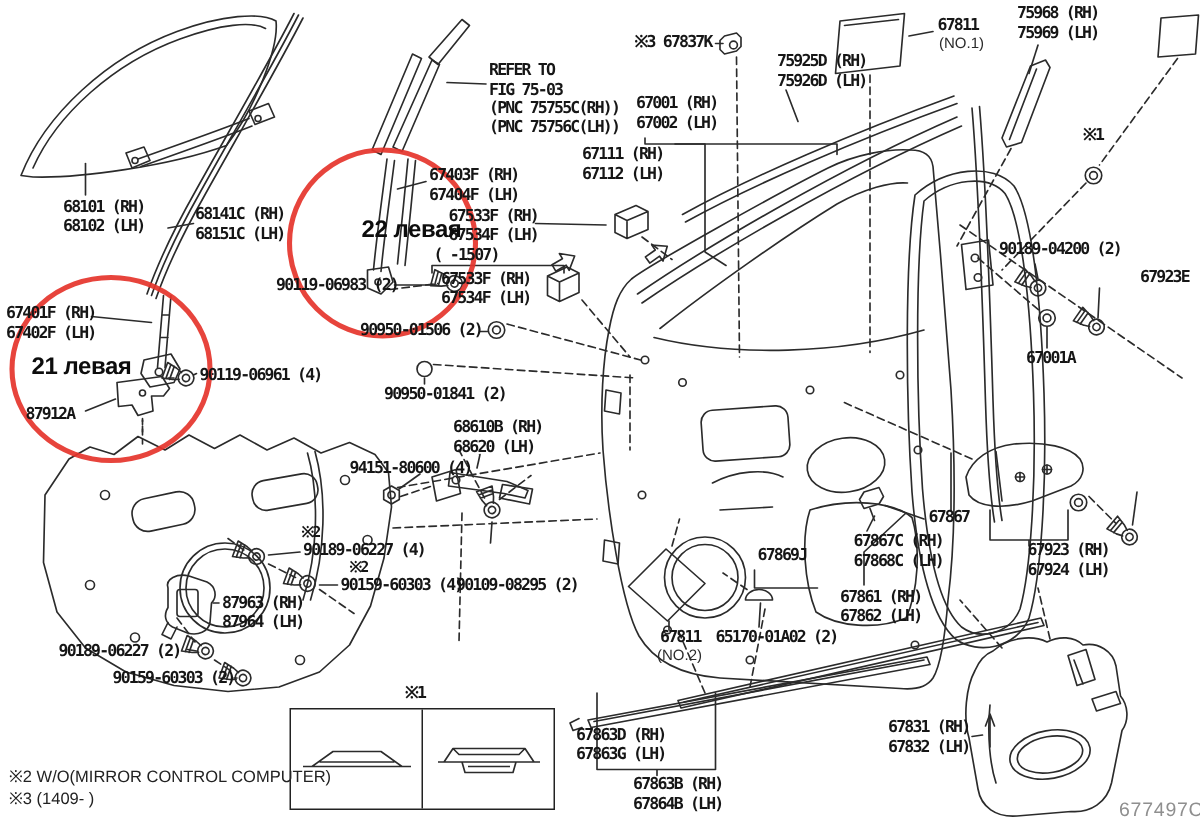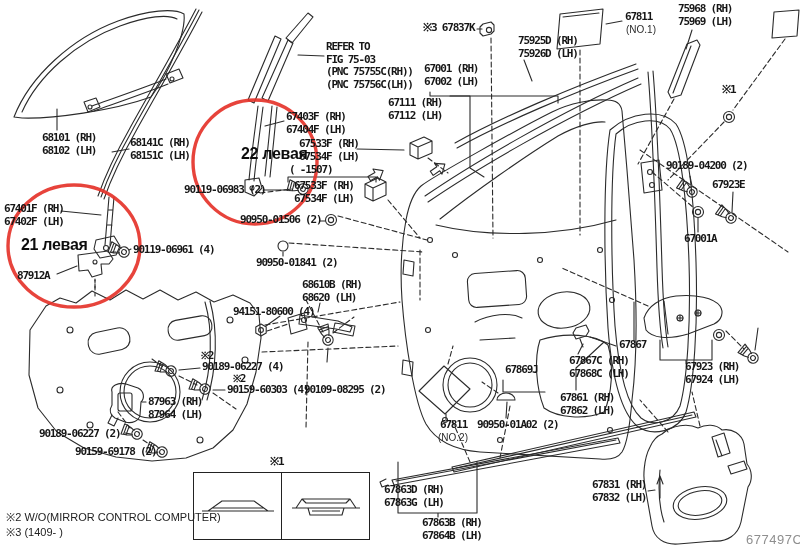--- a/index.html
+++ b/index.html
@@ -345,42 +345,42 @@
 <div class="lbl" style="left:424px;top:63px">67001 (RH)
 67002 (LH)</div>
 <div class="lbl" style="left:388px;top:97px">67111 (RH)
 67112 (LH)</div>
 <div class="lbl" style="left:625px;top:11px">67811</div>
 <div class="sub" style="left:626px;top:24px">(NO.1)</div>
 <div class="lbl" style="left:678px;top:3px">75968 (RH)
 75969 (LH)</div>
 <div class="lbl" style="left:722px;top:84px">※1</div>
 <div class="lbl" style="left:666px;top:160px">90189-04200 (2)</div>
-<div class="lbl" style="left:712px;top:179px">67923E</div>
+<div class="lbl" style="left:760px;top:179px">67923E</div>
 <div class="lbl" style="left:684px;top:233px">67001A</div>
 <div class="lbl" style="left:619px;top:339px">67867</div>
 <div class="lbl" style="left:569px;top:355px">67867C (RH)
 67868C (LH)</div>
 <div class="lbl" style="left:685px;top:361px">67923 (RH)
 67924 (LH)</div>
 <div class="lbl" style="left:560px;top:392px">67861 (RH)
 67862 (LH)</div>
 <div class="lbl" style="left:505px;top:364px">67869J</div>
 <div class="lbl" style="left:440px;top:419px">67811</div>
 <div class="sub" style="left:438px;top:432px">(NO.2)</div>
-<div class="lbl" style="left:477px;top:419px">90950-01A02 (2)</div>
+<div class="lbl" style="left:477px;top:419px">65170-01A02 (2)</div>
 <div class="lbl sm" style="left:201px;top:350px">※2</div>
 <div class="lbl" style="left:202px;top:361px">90189-06227 (4)</div>
 <div class="lbl sm" style="left:233px;top:373px">※2</div>
 <div class="lbl" style="left:227px;top:384px">90159-60303 (4)</div>
 <div class="lbl" style="left:304px;top:384px">90109-08295 (2)</div>
 <div class="lbl" style="left:148px;top:396px">87963 (RH)
 87964 (LH)</div>
 <div class="lbl" style="left:39px;top:428px">90189-06227 (2)</div>
-<div class="lbl" style="left:75px;top:446px">90159-69178 (2)</div>
+<div class="lbl" style="left:75px;top:446px">90159-60303 (2)</div>
 <div class="lbl" style="left:270px;top:456px">※1</div>
 <div class="lbl" style="left:384px;top:484px">67863D (RH)
 67863G (LH)</div>
 <div class="lbl" style="left:422px;top:517px">67863B (RH)
 67864B (LH)</div>
 <div class="lbl" style="left:592px;top:479px">67831 (RH)
 67832 (LH)</div>
 <div class="note" style="left:6px;top:509px">※2 W/O(MIRROR CONTROL COMPUTER)</div>
 <div class="note" style="left:6px;top:524px">※3 (1409-     )</div>
 <div class="doc" style="left:746px;top:532px">677497C</div>

